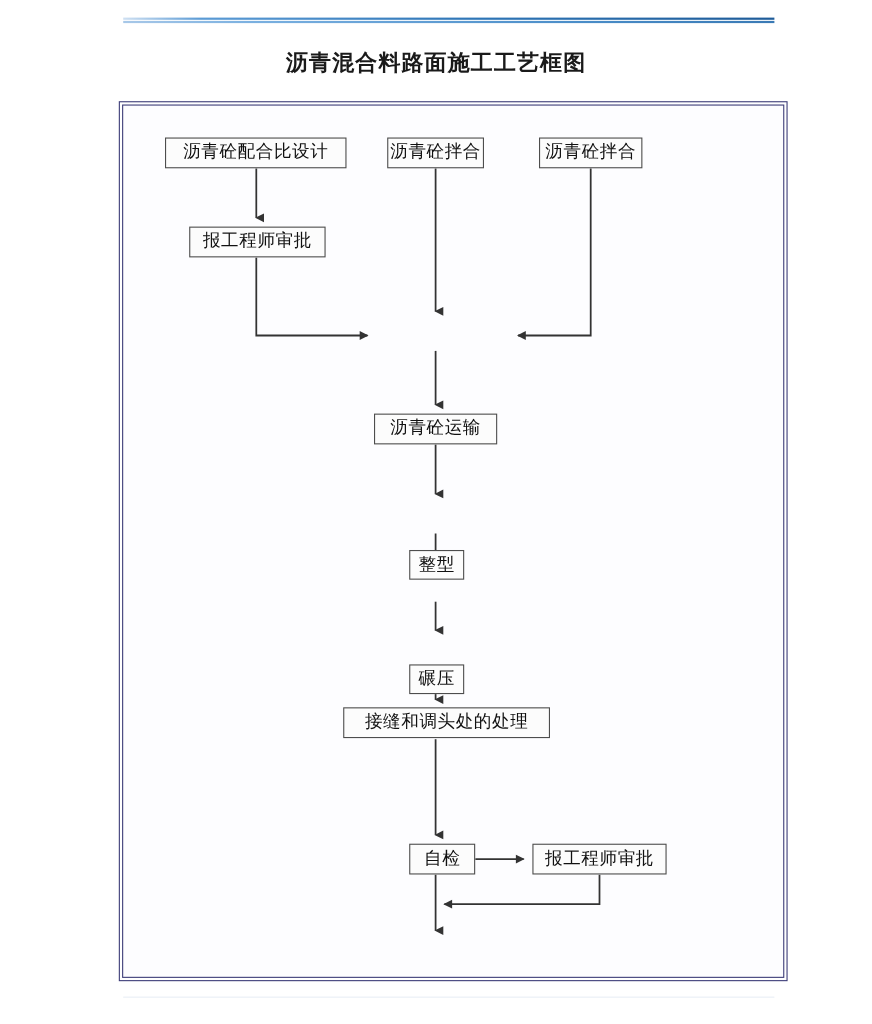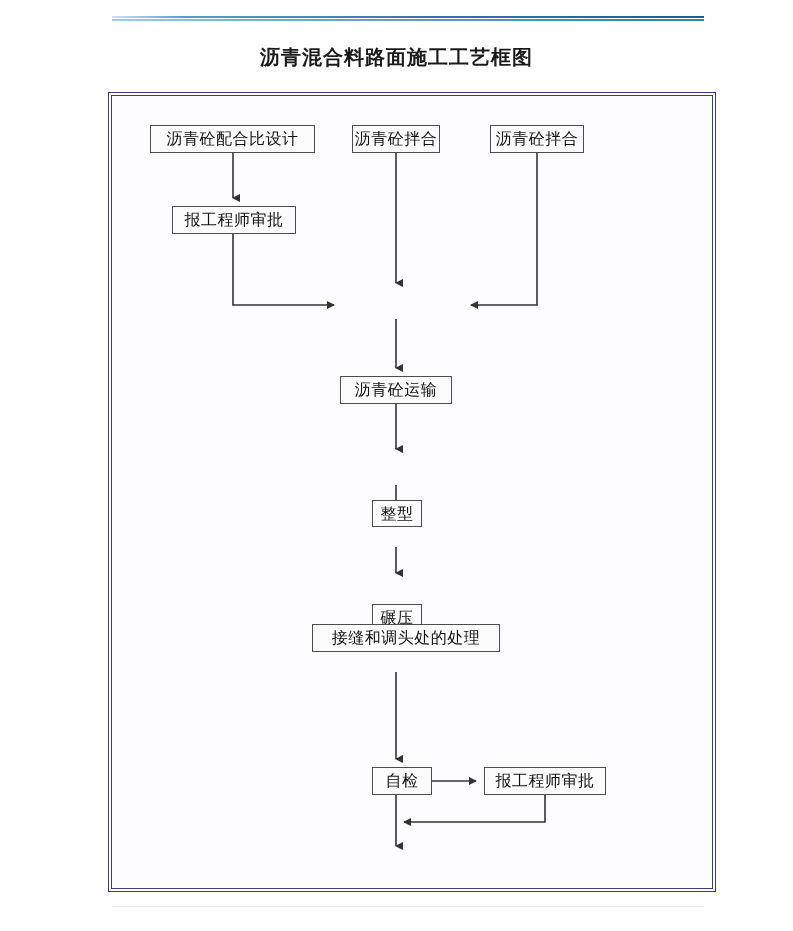--- a/index.html
+++ b/index.html
@@ -184,21 +184,21 @@
   <div class="node" style="left:172px; top:206px; width:124px; height:28px;">报工程师审批</div>
 
 
   <div class="node" style="left:340px; top:376px; width:112px; height:28px;">沥青砼运输</div>
 
 
   <div class="node" style="left:372px; top:500px; width:50px; height:27px;">整型</div>
 
   <div class="node" style="left:372px; top:604px; width:50px; height:27px;">碾压</div>
 
-  <div class="node" style="left:312px; top:624px; width:188px; height:28px;">接缝和调头处的处理</div>
+  <div class="node" style="left:312px; top:643px; width:188px; height:28px;">接缝和调头处的处理</div>
 
   <div class="node" style="left:372px; top:767px; width:60px; height:28px;">自检</div>
 
   <div class="node" style="left:484px; top:767px; width:122px; height:28px;">报工程师审批</div>
 
 
   <div class="bottom-rule"></div>
 
 </div>
 

